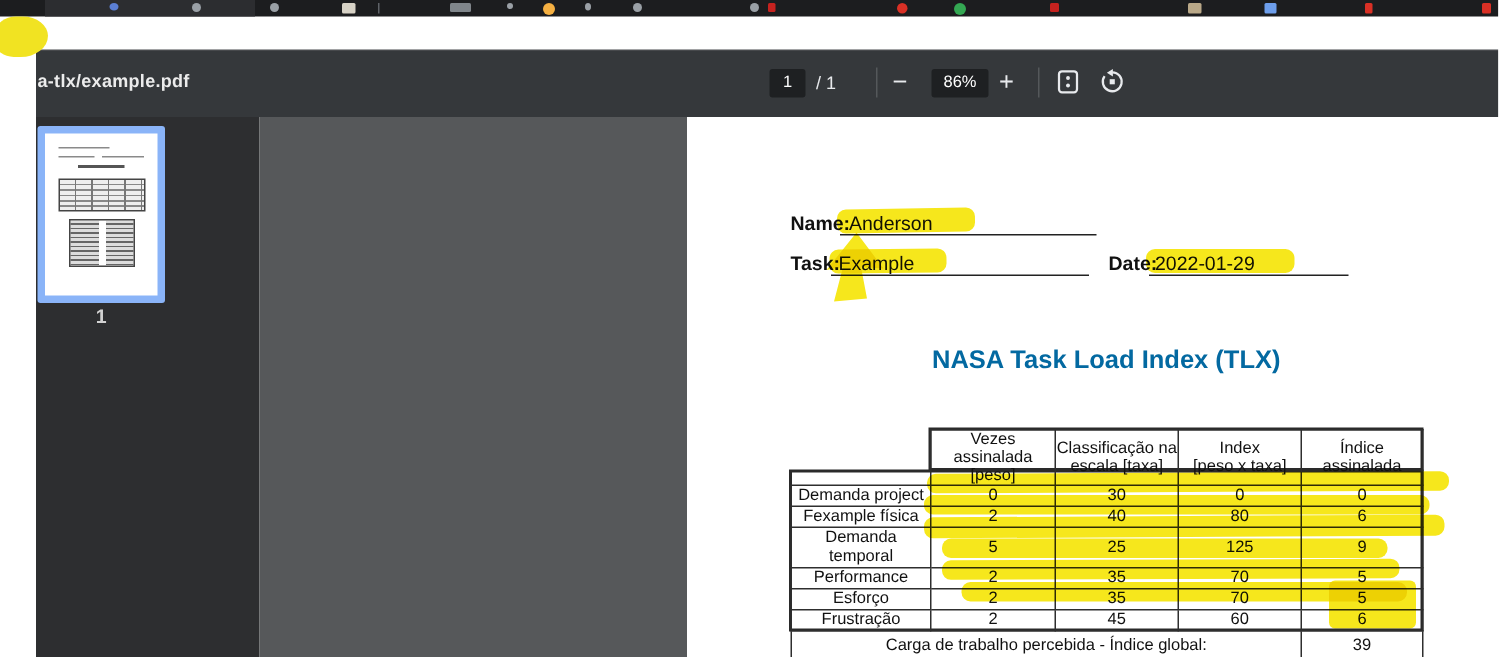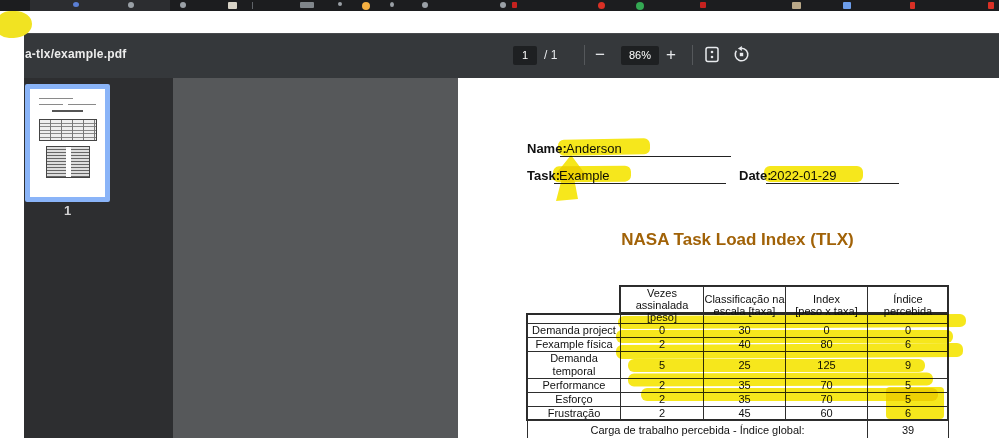--- a/index.html
+++ b/index.html
@@ -47,21 +47,21 @@
   .t-table2 { position:absolute; left:16px; top:57px; width:44px; height:32px; border:1px solid #444;
       background:
         linear-gradient(90deg, transparent 0 19px, #fff 19px 24px, transparent 24px),
         repeating-linear-gradient(180deg, #ddd 0 1.8px, #666 1.8px 3.0px); }
   .thumb-num { position:absolute; left:25px; top:128px; width:85px; text-align:center; color:#d2d2d2; font-size:13px; font-weight:bold; }
 
   
   .doc-label { position:absolute; font-size:13px; font-weight:bold; color:#111; }
   .doc-value { position:absolute; font-size:13px; color:#111; z-index:5; }
   .underline { position:absolute; height:1px; background:#222; z-index:4; }
-  .doc-title { position:absolute; left:69px; top:155px; width:421px; text-align:center; font-size:17px; font-weight:bold; color:#a16207; z-index:5; }
+  .doc-title { position:absolute; left:69px; top:155px; width:421px; text-align:center; font-size:17px; font-weight:bold; color:#0369a1; z-index:5; }
 
   
   .hl { position:absolute; background:#f6e71c; mix-blend-mode:multiply; border-radius:6px; z-index:6; }
 
   
   .tlx-table { position:absolute; left:69px; top:211px; width:421px; border-collapse:collapse; table-layout:fixed; z-index:5; font-size:11px; color:#111; }
   .tlx-table td, .tlx-table th { border:1px solid #2e2e2e; text-align:center; vertical-align:middle; padding:0; font-weight:normal; overflow:hidden;margin-top:36px; }
   .tlx-table .no-border { border:none; }
   .tlx-table .hrow { height:27px; line-height:12px; }
   .tlx-table .drow { height:14px; line-height:13px; }
@@ -192,21 +192,21 @@
               </th>
           <th>
                 <div>Classificação na</div>
                 <div>escala [taxa]</div>
               </th>
           <th>
                 <div>Index</div>
                 <div>[peso x taxa]</div>
               </th>
           <th>
-                <div>Índice percebida</div>
+                <div>Índice assinalada</div>
               </th>
         </tr>
         <tr class="drow">
           <td>Demanda project</td>
           <td>0</td>
           <td>30</td>
           <td>0</td>
           <td>0</td>
         </tr>
         <tr class="drow">

